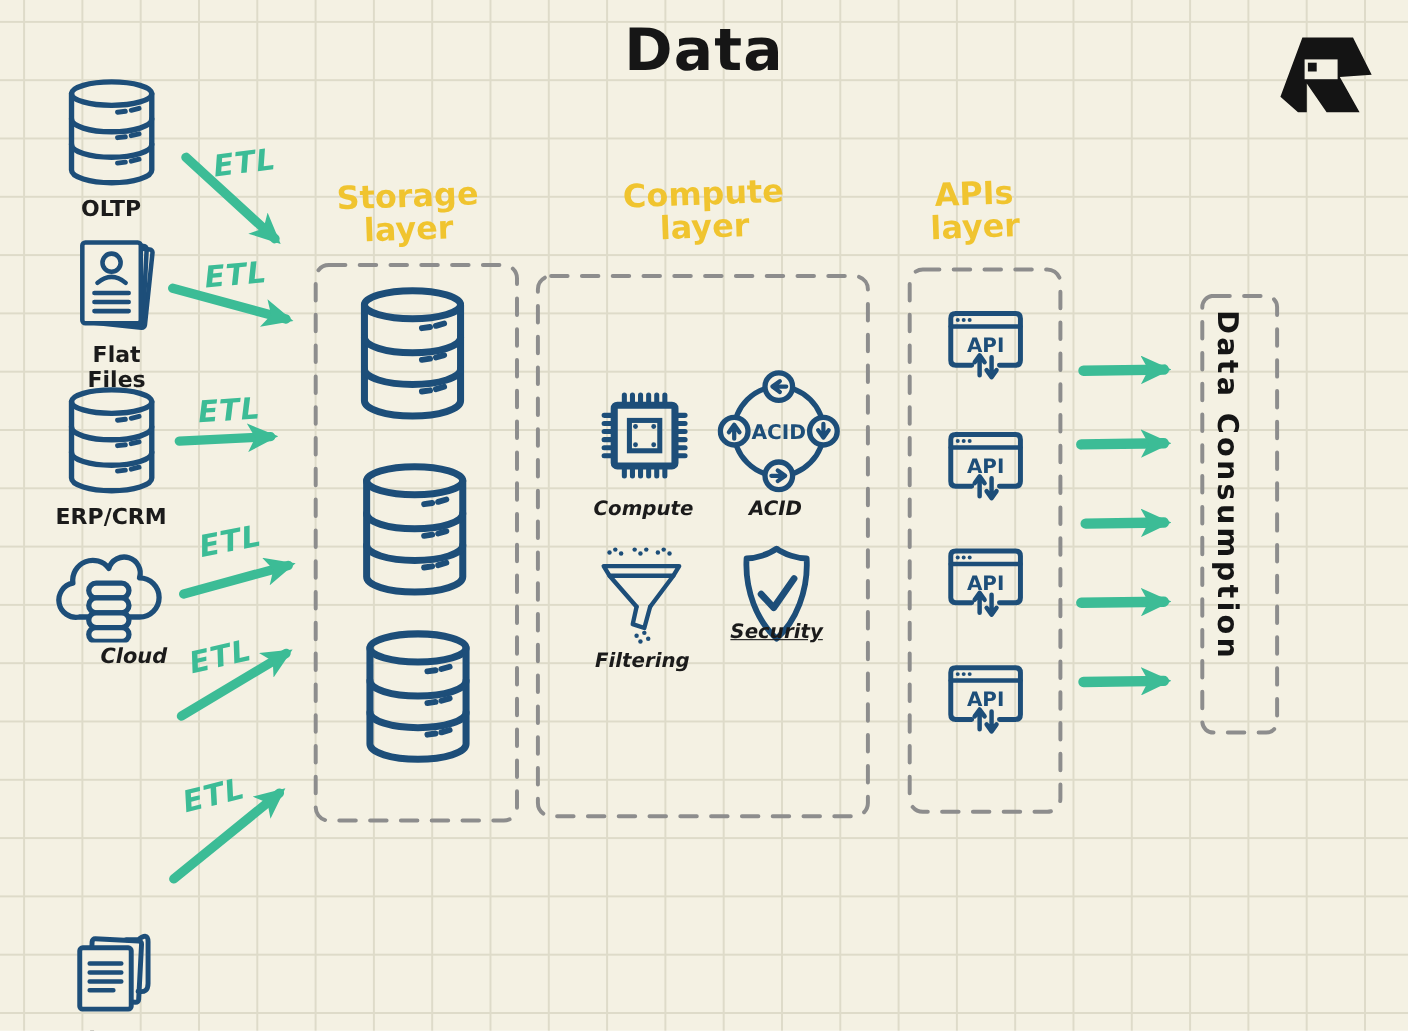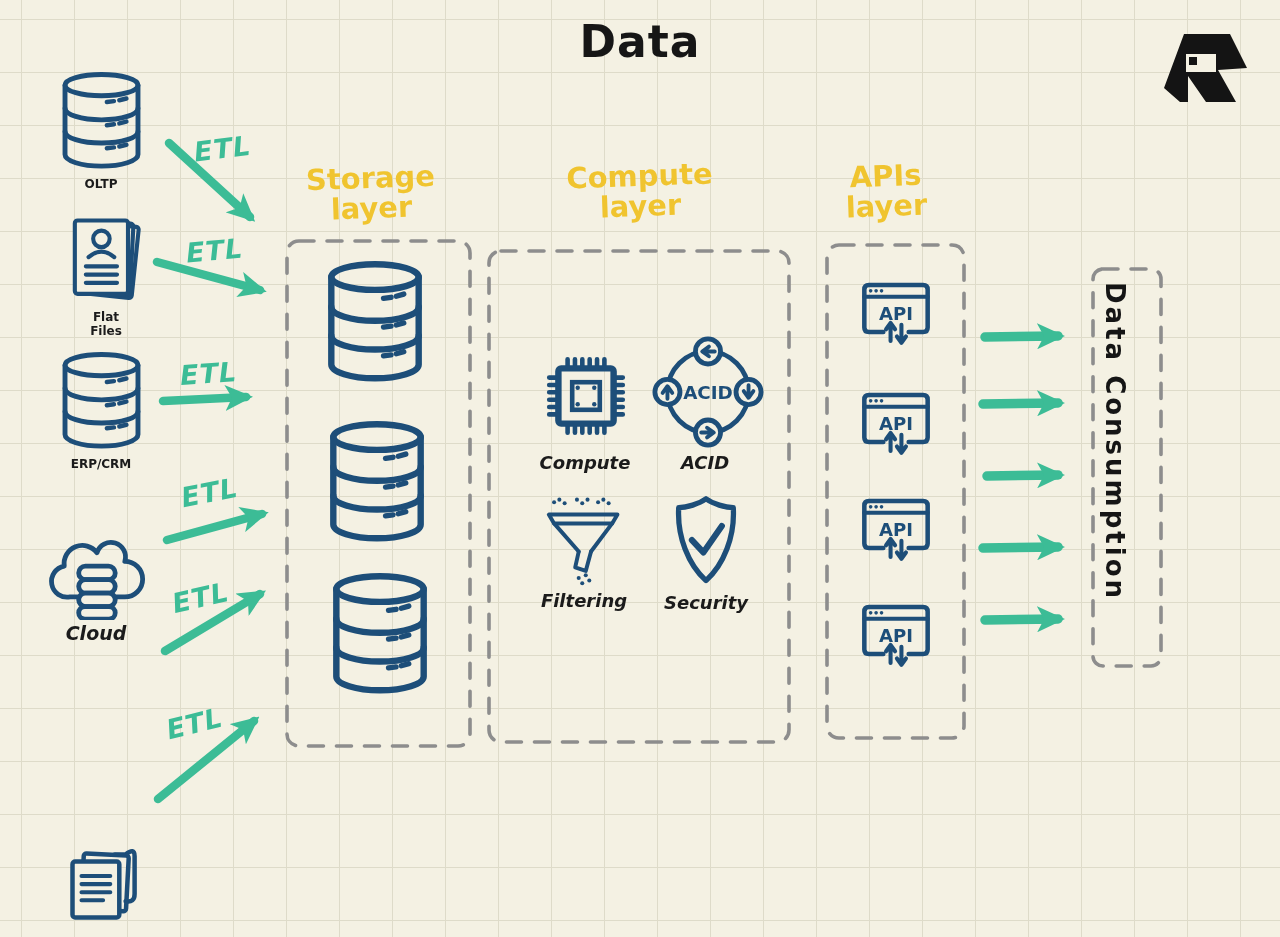--- a/index.html
+++ b/index.html
@@ -9,28 +9,28 @@
     background-color:#f4f1e3;
     background-image:
       linear-gradient(90deg,#dedbc9 1.5px,transparent 1.5px),
       linear-gradient(#dedbc9 1.5px,transparent 1.5px);
     background-size:53px 53px;
     background-position:21px 19px;
   }
   .abs{position:absolute;}
   
   .title{left:440px;top:16px;width:400px;display:flex;justify-content:center;gap:48px;
-         font-size:44px;font-weight:700;color:#161616;letter-spacing:1px;}
+         font-size:53px;font-weight:700;color:#161616;letter-spacing:1px;}
   
   .logo{left:1150px;top:28px;width:100px;height:80px;}
   
   .overlay{left:0;top:0;width:1280px;height:937px;z-index:1;}
   
   .src{width:112px;display:flex;flex-direction:column;align-items:center;z-index:2;}
-  .src-label{margin-top:3px;font-size:12px;font-weight:700;color:#1b1b1b;text-align:center;line-height:1.15;}
+  .src-label{margin-top:3px;font-size:20px;font-weight:700;color:#1b1b1b;text-align:center;line-height:1.15;}
   .narrow{max-width:58px;}
   .cursive{font-style:italic;font-size:19px;font-weight:600;}
   
   .etl{z-index:2;font-size:27px;font-weight:800;font-style:italic;color:#3cbc96;letter-spacing:1px;}
   
   .ltitle{z-index:2;text-align:center;color:#f0c42f;font-weight:700;font-size:29px;line-height:1.05;transform:rotate(-2deg);}
   
   .item-label{z-index:2;text-align:center;color:#1b1b1b;font-size:18px;font-style:italic;font-weight:600;}
   .icon{z-index:2;}
   
@@ -105,21 +105,21 @@
       <rect x="22" y="14" width="58" height="78" rx="3" transform="rotate(6 51 53)"></rect>
       <rect x="18" y="12" width="58" height="78" rx="3" transform="rotate(3 47 51)"></rect>
       <rect x="14" y="10" width="58" height="80" rx="3" fill="#f4f1e3"></rect>
       <circle cx="43" cy="30" r="9"></circle>
       <path d="M29 50 Q43 38 57 50"></path>
       <path d="M26 60 H60 M26 69 H60 M26 78 H60"></path>
     </svg>
     <div class="src-label narrow">Flat Files</div>
   </div>
 
-  <div class="abs src" style="left:40px;top:520px;">
+  <div class="abs src" style="left:40px;top:484px;align-items:flex-end;">
     <svg class="icon" width="108" height="100" viewBox="0 0 110 104" fill="none" stroke="#1d4e79" stroke-width="5" stroke-linecap="round" stroke-linejoin="round">
       <path d="M28 80 A16 16 0 0 1 22 48 A19 19 0 0 1 56 34 A15 15 0 0 1 85 43 A16 16 0 0 1 85 80 Z"></path>
       <rect x="37" y="48" width="38" height="14" rx="7" fill="#f4f1e3"></rect>
       <rect x="37" y="62" width="38" height="14" rx="7" fill="#f4f1e3"></rect>
       <rect x="37" y="76" width="38" height="14" rx="7" fill="#f4f1e3"></rect>
       <rect x="37" y="90" width="38" height="13" rx="6.5" fill="#f4f1e3"></rect>
     </svg>
     <div class="src-label cursive">Cloud</div>
   </div>
 
@@ -214,21 +214,21 @@
     <path d="M10 26 L88 26 L82 36 L16 36 Z"></path>
     <path d="M16 36 L44 68 M82 36 L58 68"></path>
     <path d="M44 68 L40 86 M58 68 L52 90 M40 86 L52 90"></path>
   </svg>
   <div class="abs item-label" style="left:528px;top:590px;width:112px;">Filtering</div>
 
   <svg class="abs icon" style="left:662px;top:492px;" width="88" height="98" viewBox="0 0 100 110" fill="none" stroke="#1d4e79" stroke-width="6" stroke-linecap="round" stroke-linejoin="round">
     <path d="M50 7 C58 13 72 17 81 17 C83 50 70 82 50 100 C30 82 17 50 19 17 C28 17 42 13 50 7 Z"></path>
     <path d="M34 54 L47 68 L68 38" stroke-width="7"></path>
   </svg>
-  <div class="abs item-label" style="left:650px;top:592px;width:112px;">Security</div>
+  <div class="abs item-label" style="left:650px;top:564px;width:112px;text-decoration:underline;">Security</div>
 
   <svg class="abs icon" style="left:858px;top:278px;" width="76" height="70" viewBox="0 0 84 74" fill="none" stroke="#1d4e79" stroke-width="5" stroke-linecap="round" stroke-linejoin="round">
     <path d="M28 58 H12 Q7 58 7 53 V11 Q7 6 12 6 H72 Q77 6 77 11 V53 Q77 58 72 58 H56"></path>
     <path d="M7 19 H77" stroke-width="4.5"></path>
     <g fill="#1d4e79" stroke="none">
         <circle cx="14" cy="12.5" r="2"></circle>
         <circle cx="20" cy="12.5" r="2"></circle>
         <circle cx="26" cy="12.5" r="2"></circle>
       </g>
     <text x="42" y="45" text-anchor="middle" font-size="20" font-weight="bold" fill="#1d4e79" stroke="none">API</text>

